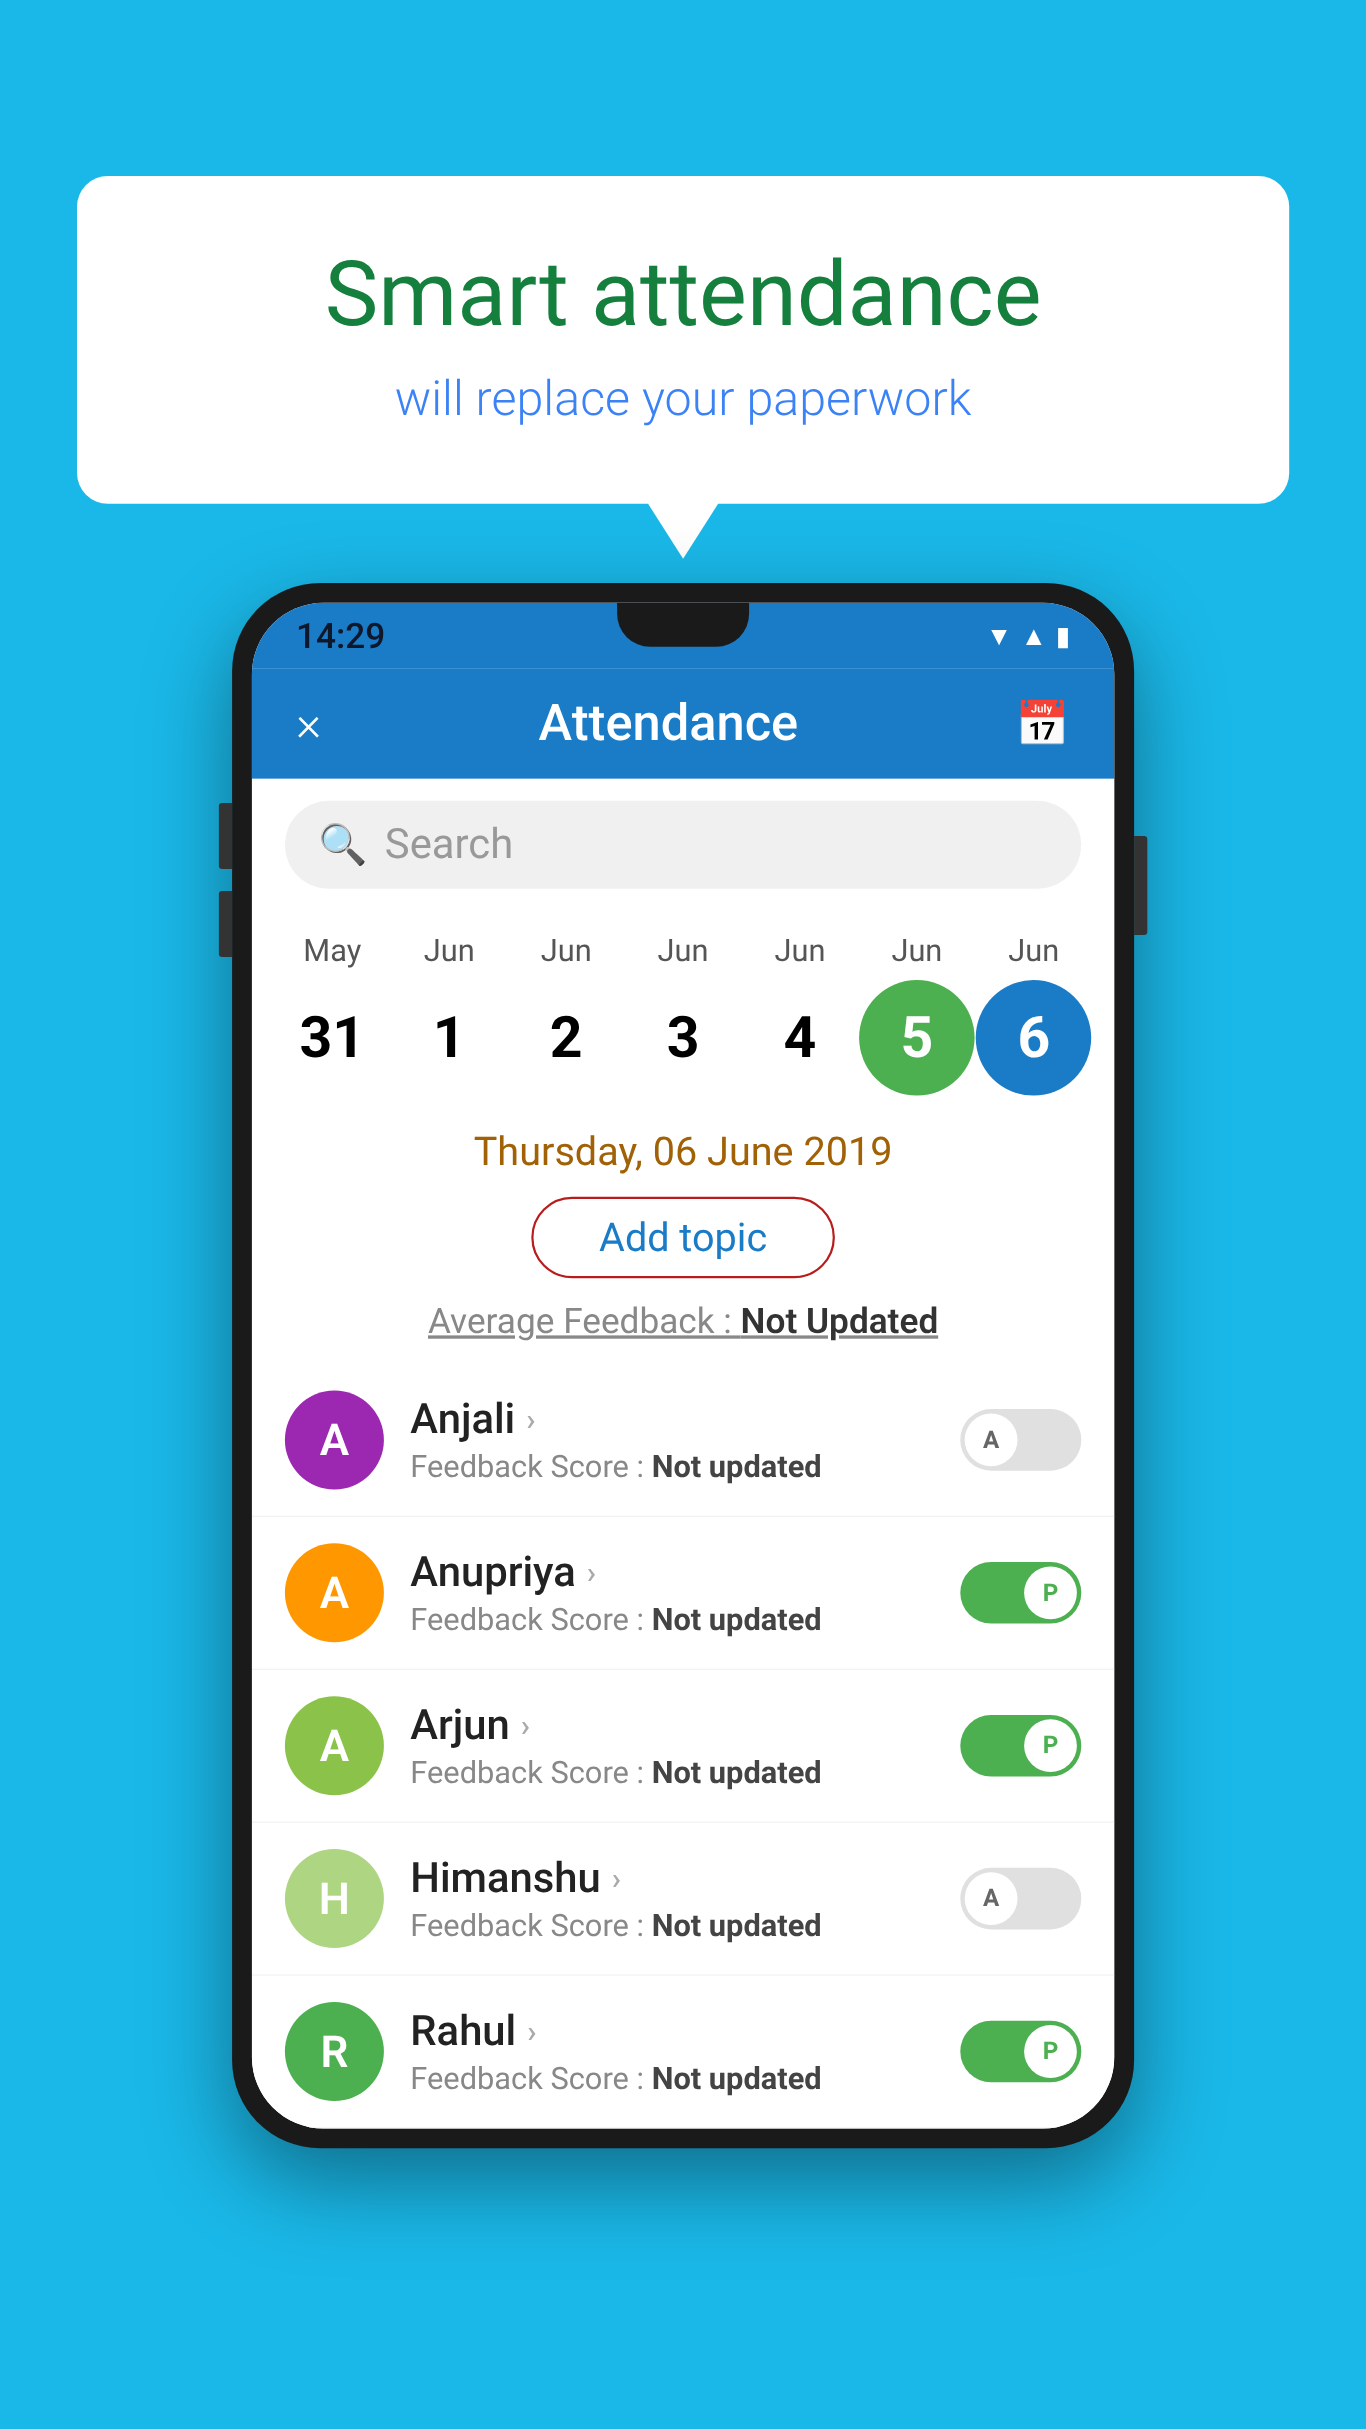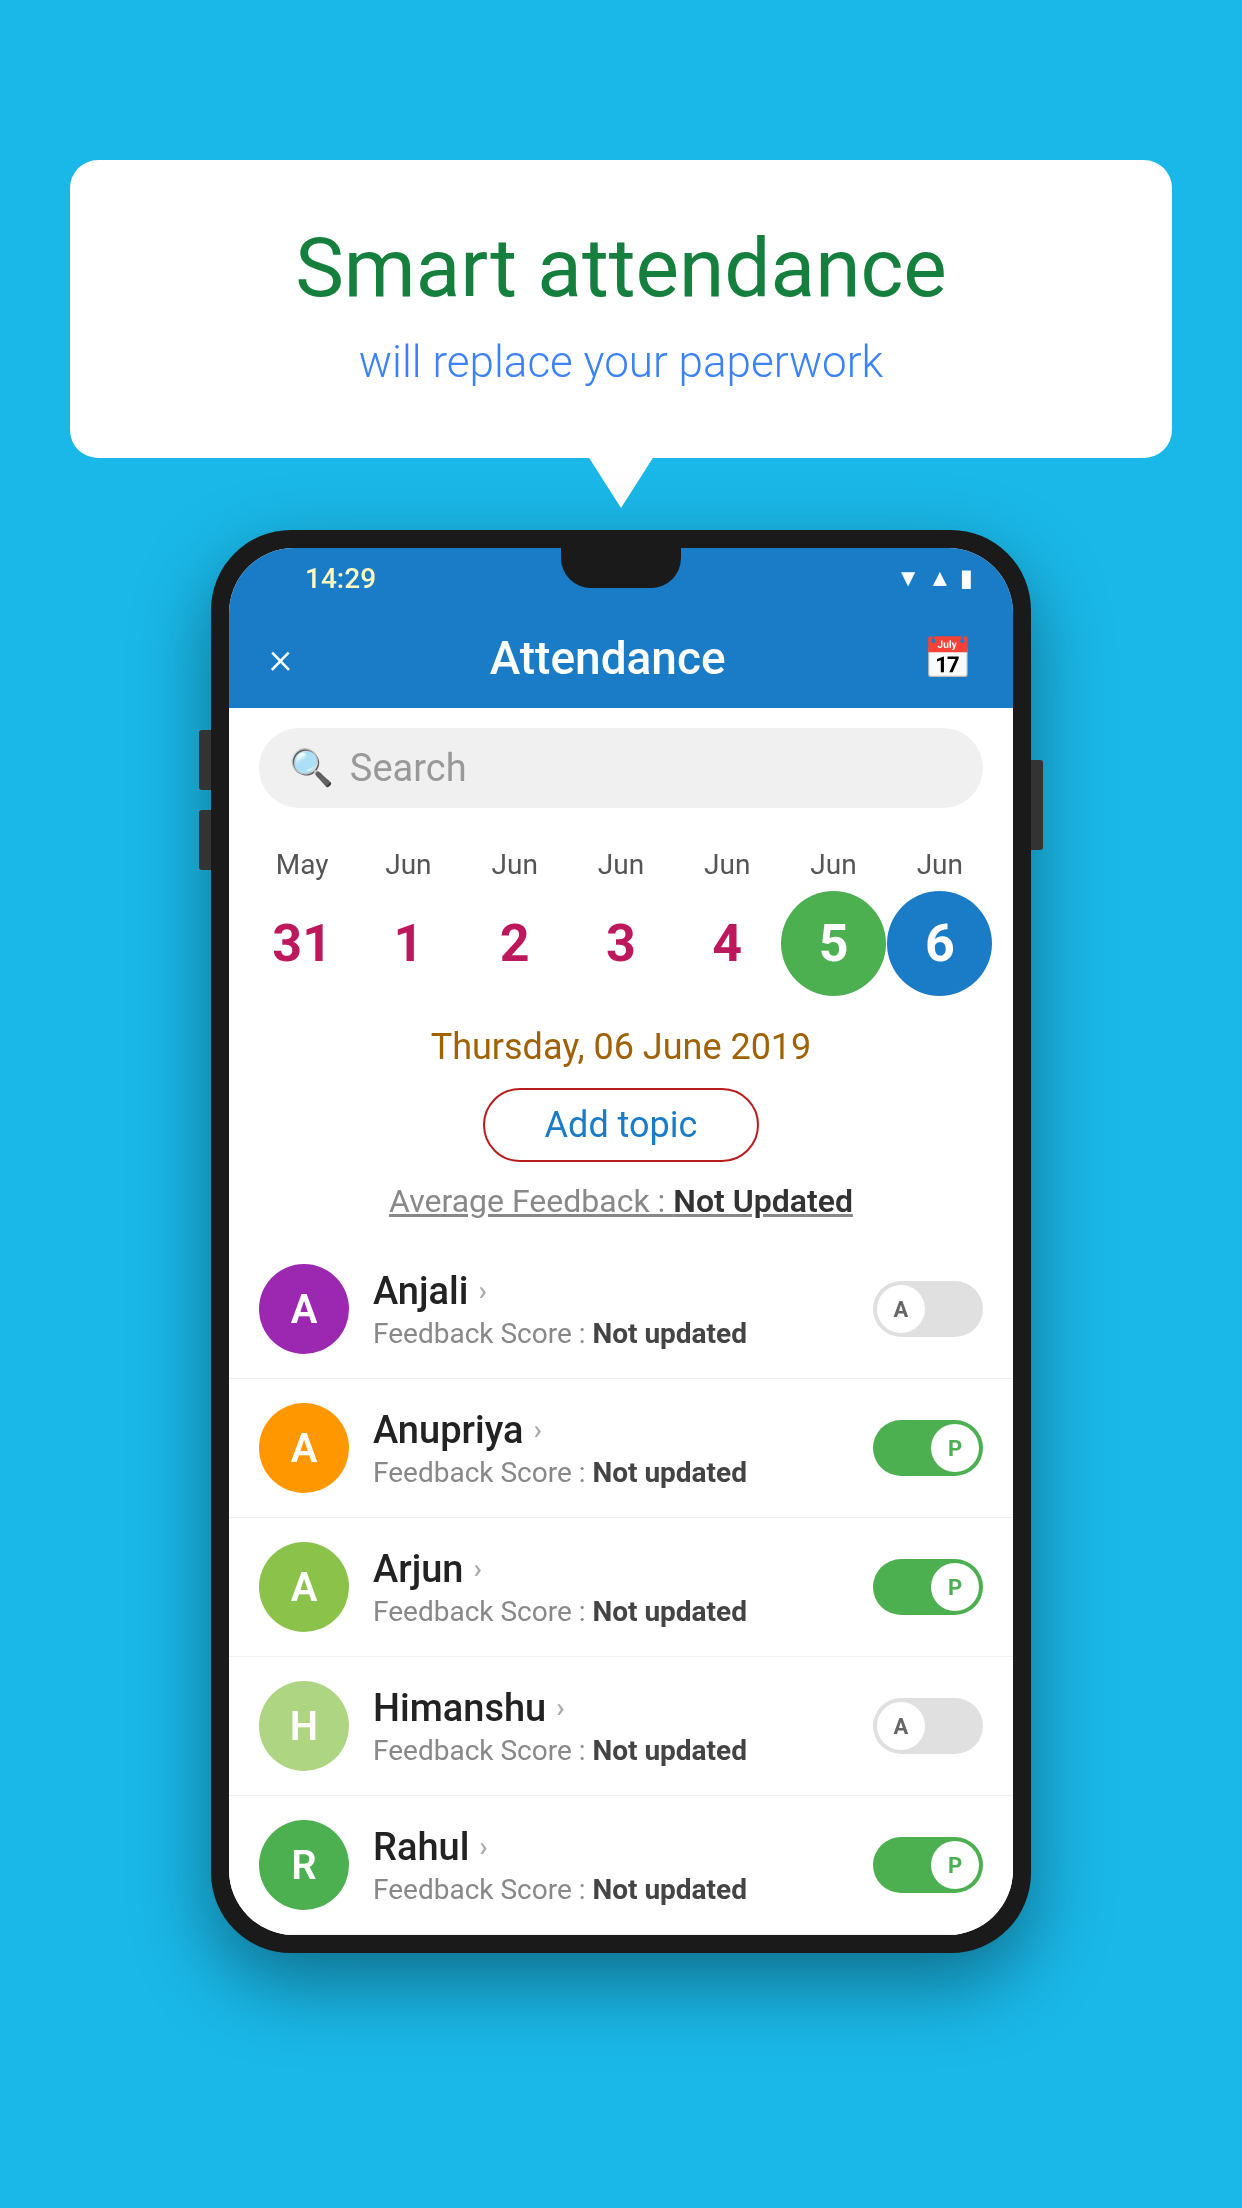--- a/index.html
+++ b/index.html
@@ -83,24 +83,23 @@
       background: #1a7cc7;
       height: 60px;
       display: flex;
       align-items: center;
       justify-content: space-between;
       padding: 0 40px;
       position: relative;
     }
 
     .status-bar .time {
-      color: #fef9c3;
-      font-size: 28px;
+      color: #0f172a;
+      font-size: 32px;
       font-weight: 500;
-      margin-left: 36px;
     }
 
     .status-icons {
       display: flex;
       align-items: center;
       gap: 8px;
     }
 
     .status-icons span {
       color: white;
@@ -198,21 +197,21 @@
     }
 
     .date-item {
       width: 105px;
       height: 105px;
       display: flex;
       align-items: center;
       justify-content: center;
       font-size: 52px;
       font-weight: 700;
-      color: #be185d;
+      color: #000000;
     }
 
     .date-item.green {
       background: #4caf50;
       border-radius: 50%;
       color: white;
     }
 
     .date-item.blue {
       background: #1a7cc7;

